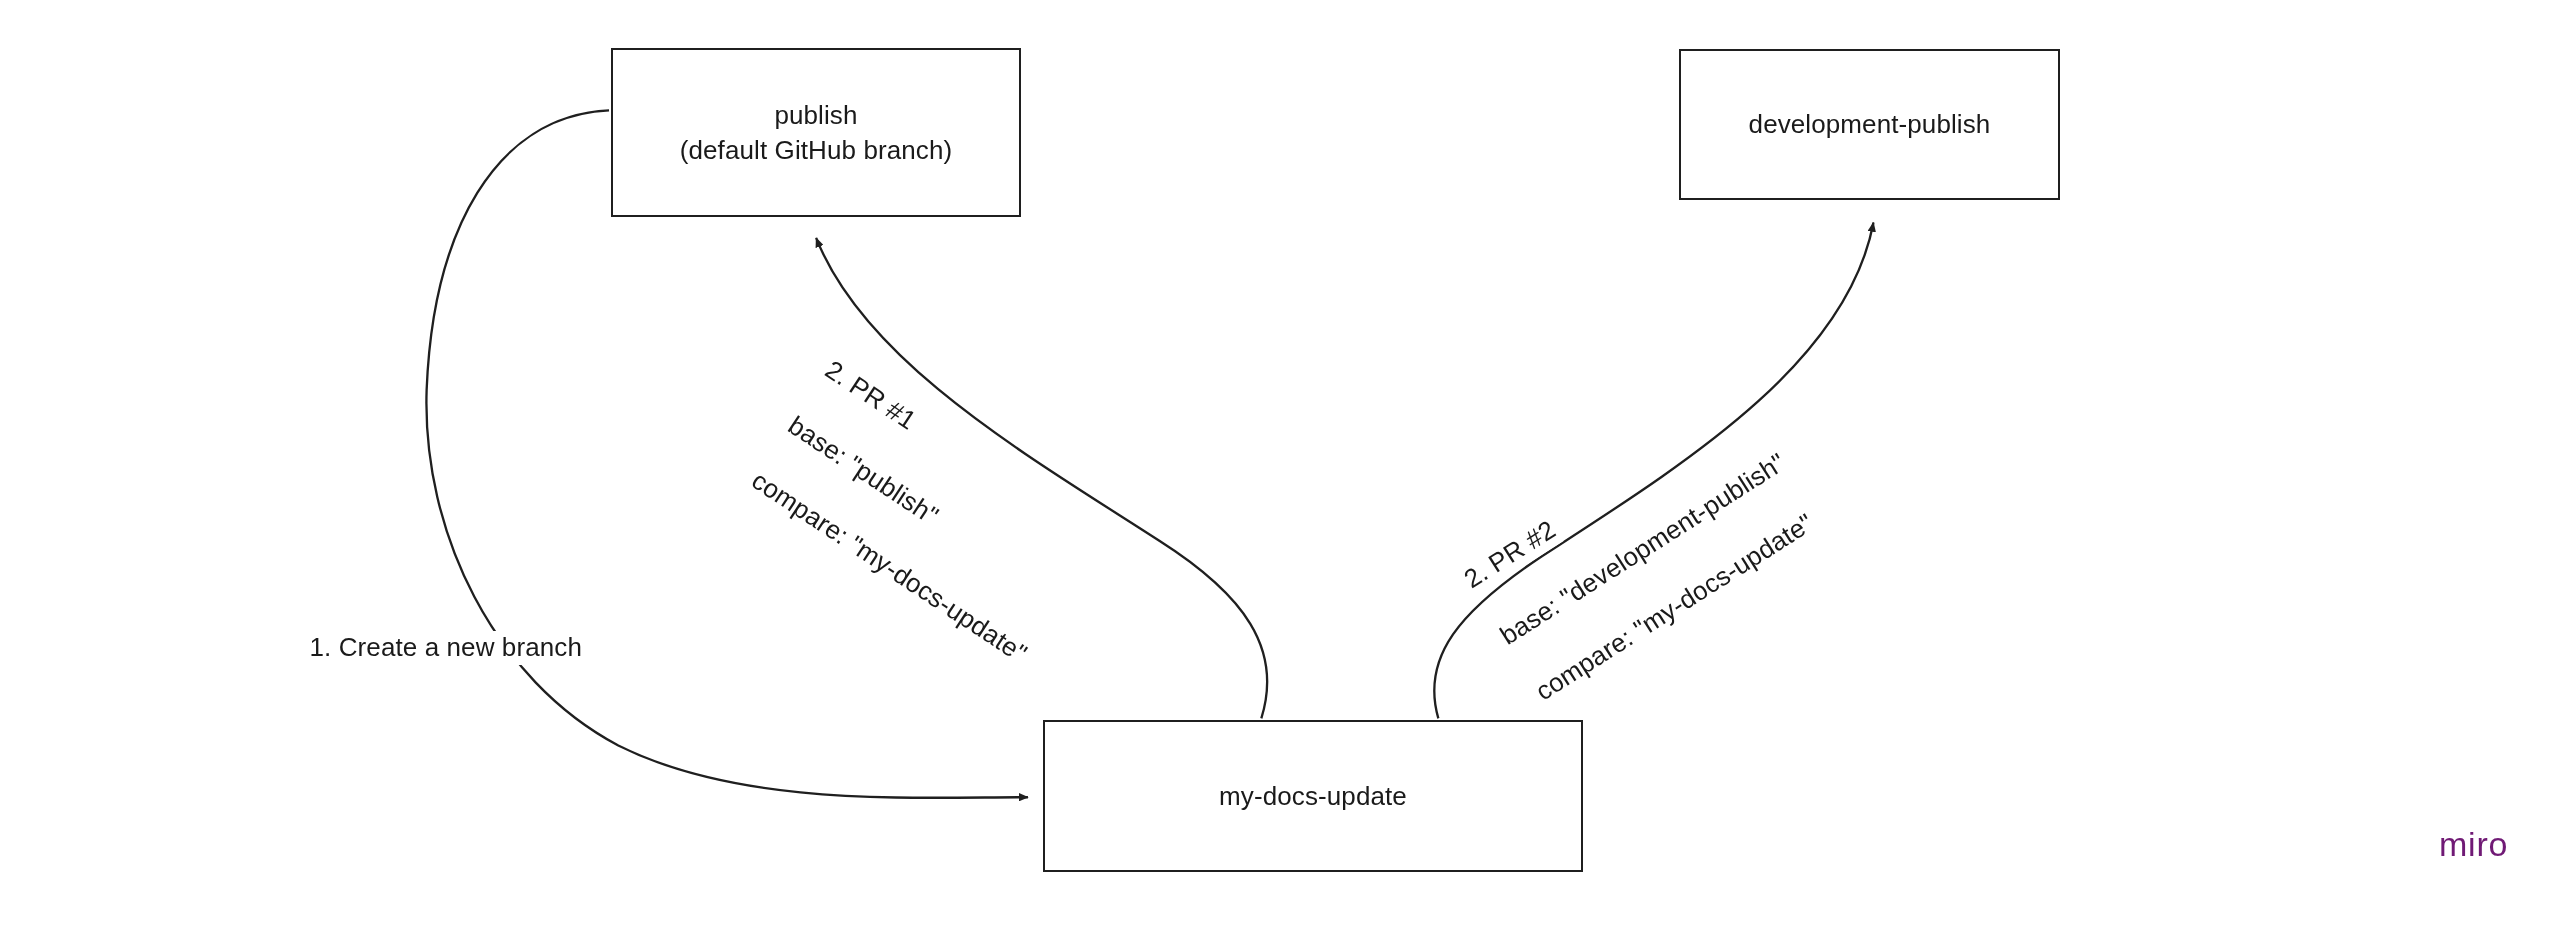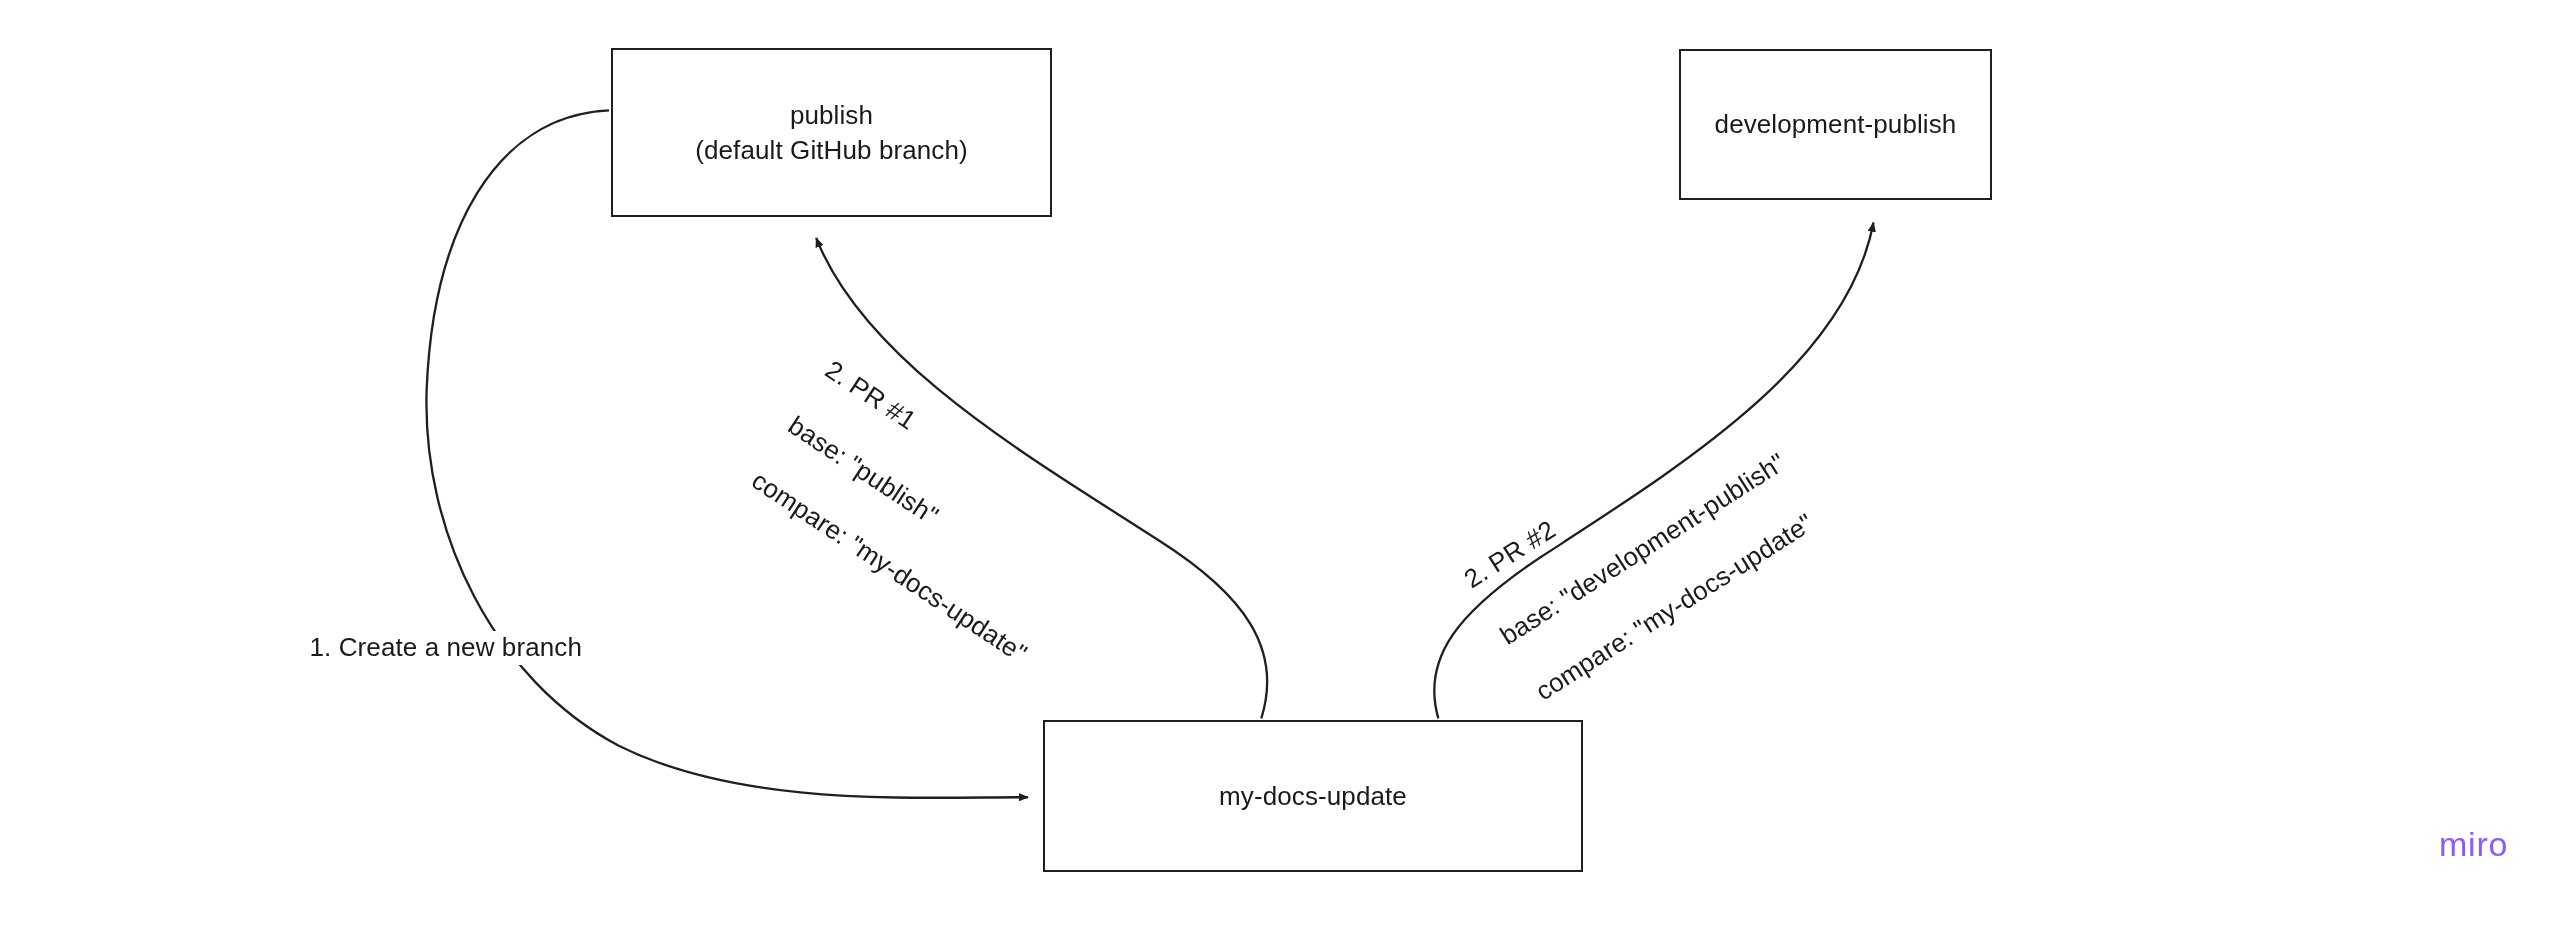--- a/index.html
+++ b/index.html
@@ -66,21 +66,21 @@
   }
   .edge-label .masked {
     background: #ffffff;
     display: inline-block;
     padding: 0 1.5px;
   }
   .watermark {
     position: absolute;
     font-size: 34px;
     letter-spacing: 0.8px;
-    color: #8b5cf6;
+    color: #701a75;
     font-family: "Liberation Sans", sans-serif;
   }
 </style>
 </head>
 <body>
 
 <div id="canvas">
 
   <svg class="layer" viewBox="0 0 3333 1200" preserveAspectRatio="none" aria-hidden="true">
     <defs>
@@ -96,26 +96,26 @@
 
     <path d="M 1632,930
              C 1660,840 1610,770 1500,700
              C 1330,590 1120,470 1056,308" fill="none" stroke="#1f1f1f" stroke-width="3" marker-end="url(#arrowhead)"></path>
 
     <path d="M 1861,930
              C 1838,850 1890,790 1995,720
              C 2180,600 2390,470 2424,288" fill="none" stroke="#1f1f1f" stroke-width="3" marker-end="url(#arrowhead)"></path>
   </svg>
 
-  <div class="node-box" style="left:611px; top:48px; width:441px; height:169px;">
+  <div class="node-box" style="left:611px; top:48px; width:410px; height:169px;">
     <span class="node-label">publish
 (default GitHub branch)</span>
   </div>
 
-  <div class="node-box" style="left:1679px; top:49px; width:313px; height:151px;">
+  <div class="node-box" style="left:1679px; top:49px; width:381px; height:151px;">
     <span class="node-label">development-publish</span>
   </div>
 
   <div class="node-box" style="left:1043px; top:720px; width:540px; height:152px;">
     <span class="node-label">my-docs-update</span>
   </div>
 
   <div class="edge-label" style="left:308px; top:598px;">
     <span class="masked">1. Create a new branch</span>
   </div>

